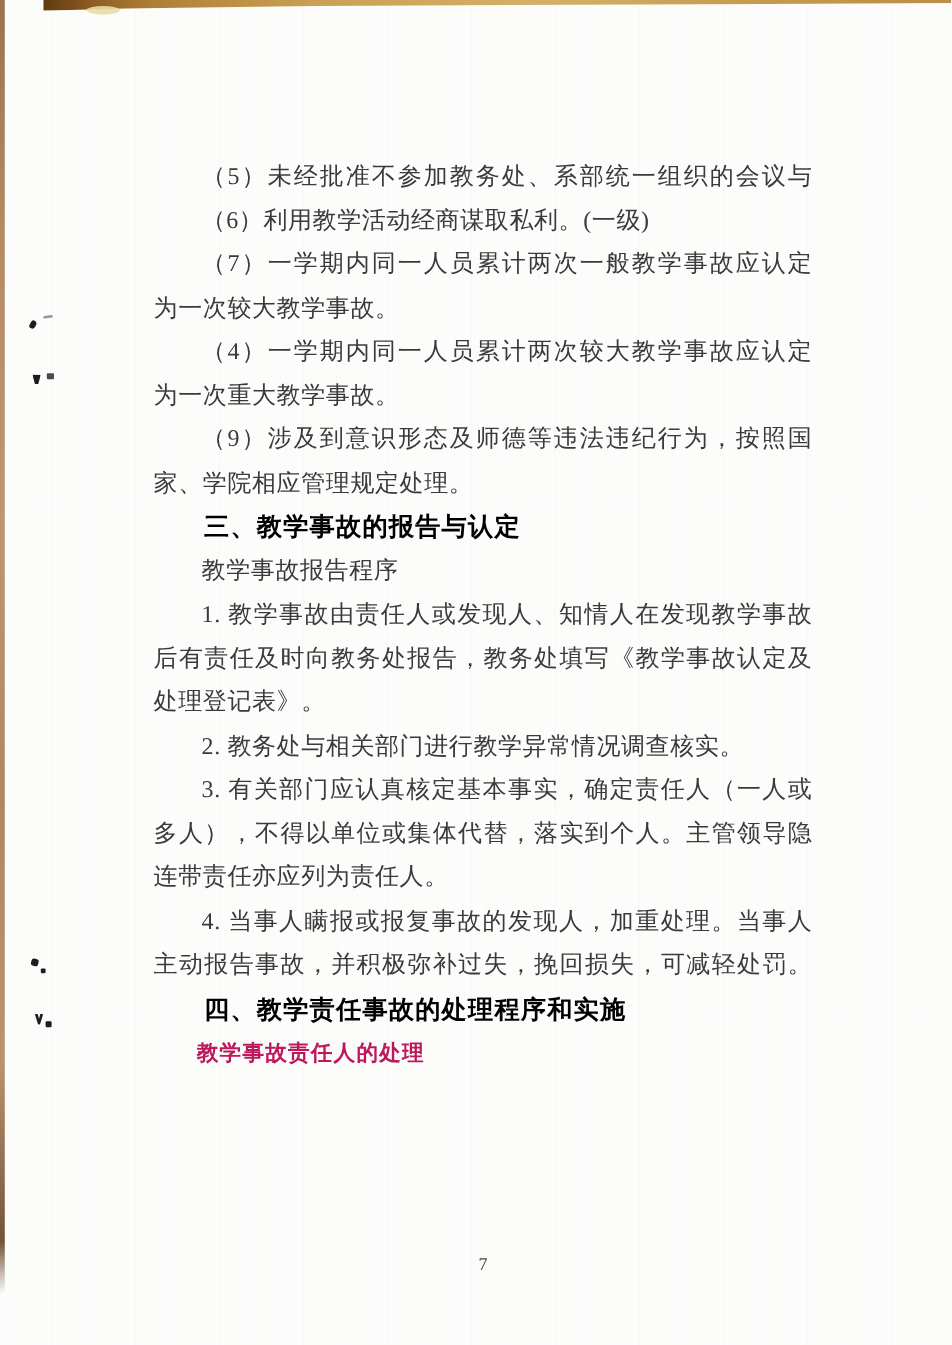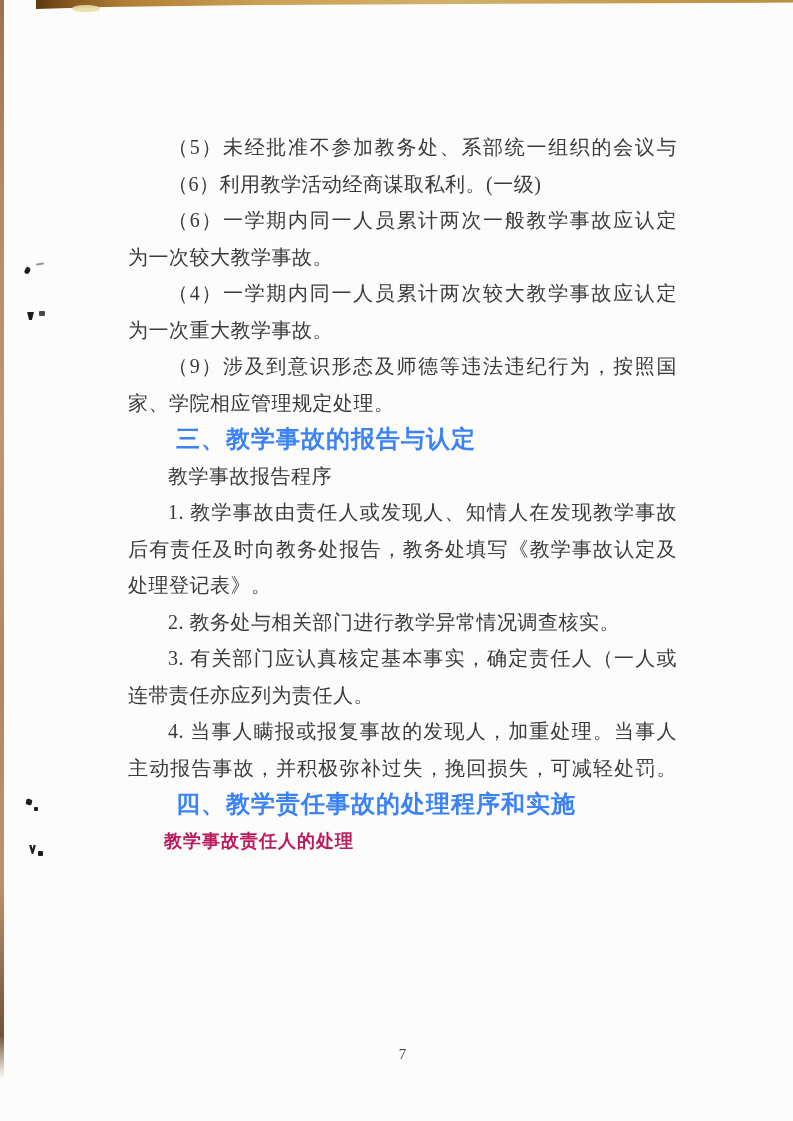--- a/index.html
+++ b/index.html
@@ -48,21 +48,21 @@
     color:#3a3a3a;
   }
   .ln {
     min-height:36.5px; line-height:36.5px;
     font-size:20px; letter-spacing:.5px;
   }
   .ind  { text-indent:2em; }
   .full { text-align:justify; text-align-last:justify;font-family:Liberation Serif, serif; }
   .h1 {
     font-family:Liberation Serif, serif;
-    font-weight:700; font-size:24px; color:#3b82f6; letter-spacing:1px;
+    font-weight:700; font-size:21px; color:#000000; letter-spacing:1px;
   }
   .h2 { font-weight:700; font-size:18px; color:#be185d; letter-spacing:1px; }
 
   .page-number {
     position:absolute; left:128px; width:549px; top:1046px;
     text-align:center; font-size:15px; color:#444;
     font-family:"Liberation Serif", serif;
   }
 </style>
 </head>
@@ -79,33 +79,34 @@
 <div class="speck s3"></div>
 <div class="speck s4"></div>
 <div class="speck s5"></div>
 <div class="speck s6"></div>
 <div class="speck s7"></div>
 <div class="speck s8"></div>
 
 <div class="doc-body">
   <div class="ln ind full">（5）未经批准不参加教务处、系部统一组织的会议与</div>
   <div class="ln ind">（6）利用教学活动经商谋取私利。(一级)</div>
-  <div class="ln ind full">（6）一学期内同一人员累计两次一般教学事故应认定</div>
+  <div class="ln ind full">（7）一学期内同一人员累计两次一般教学事故应认定</div>
   <div class="ln">为一次较大教学事故。</div>
   <div class="ln ind full">（4）一学期内同一人员累计两次较大教学事故应认定</div>
   <div class="ln">为一次重大教学事故。</div>
   <div class="ln ind full">（9）涉及到意识形态及师德等违法违纪行为，按照国</div>
   <div class="ln">家、学院相应管理规定处理。</div>
   <div class="ln h1 ind">三、教学事故的报告与认定</div>
   <div class="ln ind">教学事故报告程序</div>
   <div class="ln ind full">1. 教学事故由责任人或发现人、知情人在发现教学事故</div>
   <div class="ln full">后有责任及时向教务处报告，教务处填写《教学事故认定及</div>
   <div class="ln">处理登记表》。</div>
   <div class="ln ind">2. 教务处与相关部门进行教学异常情况调查核实。</div>
   <div class="ln ind full">3. 有关部门应认真核定基本事实，确定责任人（一人或</div>
+  <div class="ln full">多人），不得以单位或集体代替，落实到个人。主管领导隐</div>
   <div class="ln">连带责任亦应列为责任人。</div>
   <div class="ln ind full">4. 当事人瞒报或报复事故的发现人，加重处理。当事人</div>
   <div class="ln full">主动报告事故，并积极弥补过失，挽回损失，可减轻处罚。</div>
   <div class="ln h1 ind">四、教学责任事故的处理程序和实施</div>
   <div class="ln h2 ind">教学事故责任人的处理</div>
 </div>
 
 <div class="page-number">7</div>
 
 </body></html>

